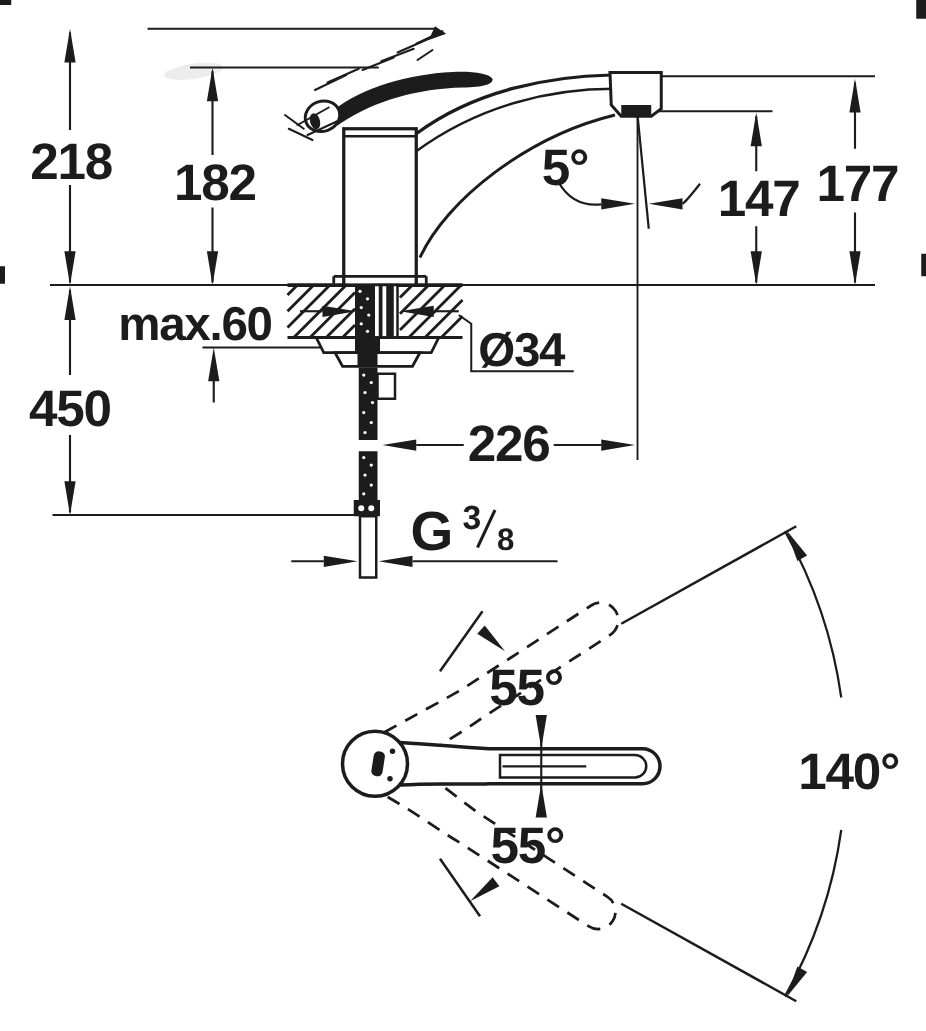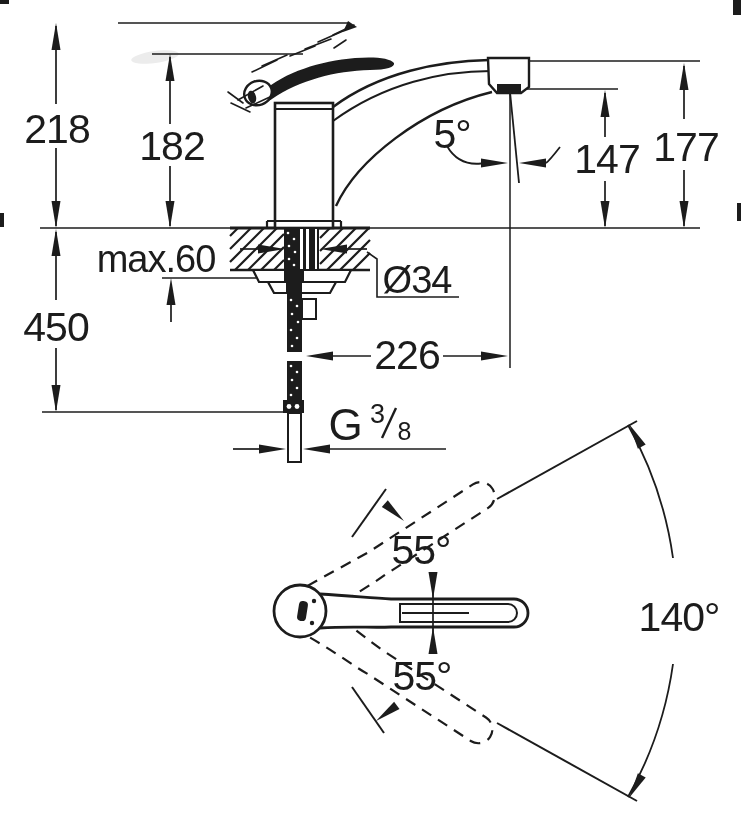--- a/index.html
+++ b/index.html
@@ -1,16 +1,16 @@
 <!DOCTYPE html>
 <html><head>
 <meta charset="utf-8">
 <style>
   html,body{margin:0;padding:0;background:#ffffff;}
-  .stage{position:relative;width:741px;height:825px;background:#ffffff;overflow:hidden;}
+  .stage{position:relative;width:741px;height:825px;background:#ffffff;overflow:hidden;font-weight:bold;}
   svg{display:block;}
   text{font-family:"Liberation Sans","DejaVu Sans",sans-serif;fill:#1c1c1c;letter-spacing:-1px;}
   .dim{font-size:41px;}
   .dim-small{font-size:38px;}
   .ln{stroke:#1c1c1c;fill:none;}
 </style>
 </head>
 <body>
 
 <div class="stage">

